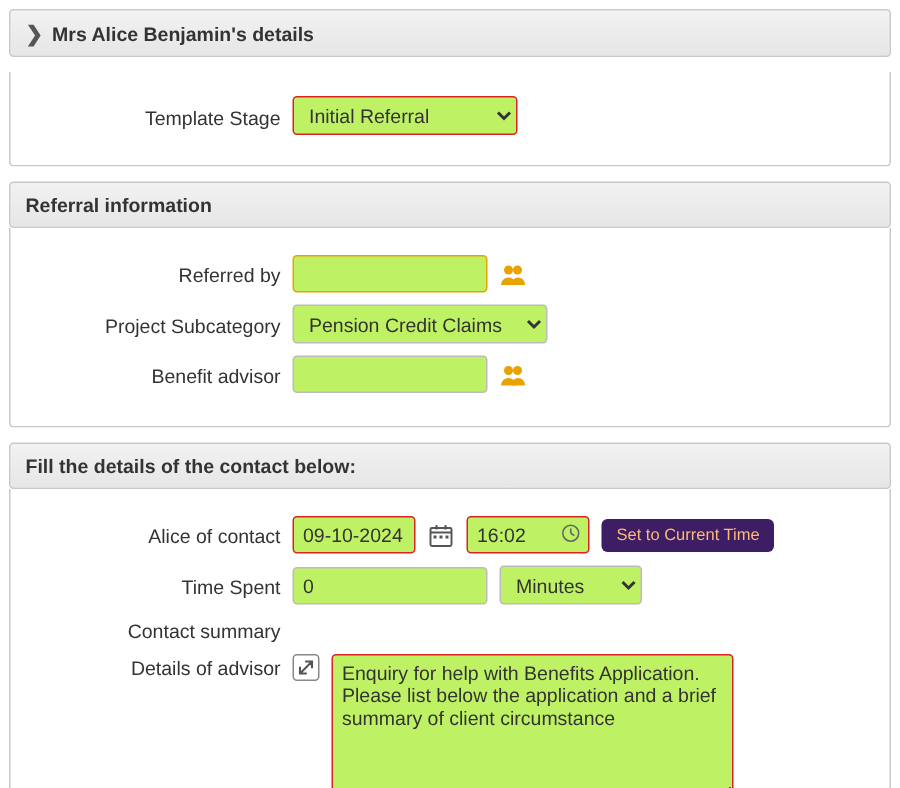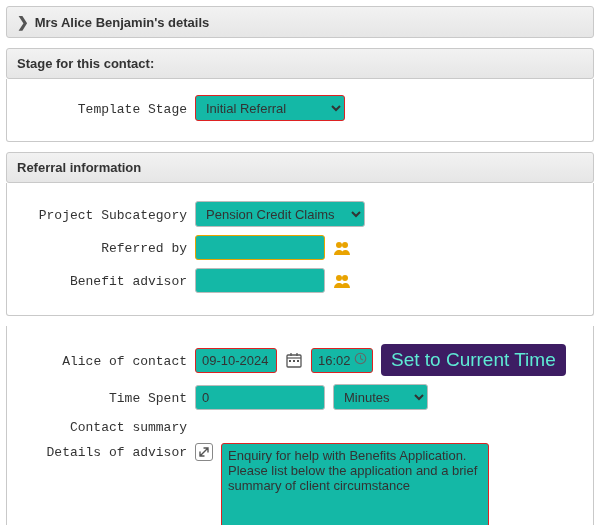--- a/index.html
+++ b/index.html
@@ -46,46 +46,45 @@
     margin: 8px 0;
     gap: 8px;
   }
   .row.top { align-items: flex-start; }
   .label {
     width: 170px;
     text-align: right;
     color: #333;
     font-size: 13px;
     padding-top: 2px;
-    font-family: Liberation Mono, monospace;
   }
   select, input[type=text], textarea {
     font-family: Arial, Helvetica, sans-serif;
     font-size: 13px;
     border: 1px solid #bbb;
     border-radius: 3px;
     padding: 4px 6px;
-    background: #14b8a6;
+    background: #bef264;
     color: #333;
   }
   select { height: 26px; padding: 2px 6px; }
   .w150 { width: 150px; }
   .w130 { width: 130px; }
   .w170 { width: 170px; }
   .w80  { width: 82px; }
-  .w60  { width: 62px; }
+  .w60  { width: 82px; }
   .outline-red { border: 1.5px solid #d22 !important; }
   .outline-amber { border: 1.5px solid #e9a300 !important; }
   .btn-purple {
     background: #3d1d63;
-    color: #5eead4;
+    color: #fdba74;
     border: none;
     border-radius: 4px;
     padding: 5px 10px;
-    font-size: 19px;
+    font-size: 11px;
     cursor: pointer;
   }
   .chevron {
     display: inline-block;
     font-size: 14px;
     color: #555;
     font-weight: bold;
   }
   .people-icon svg { display: block; }
   .expand-icon {
@@ -117,72 +116,72 @@
 <body>
 
 <div class="panel">
   <div class="panel-header">
     <span class="chevron">❯</span>
     <span>Mrs Alice Benjamin's details</span>
   </div>
 </div>
 
 <div class="panel">
-  <div class="panel-header">
-    <span>Stage for this contact:</span>
-  </div>
   <div class="panel-body-only">
     <div class="row">
       <div class="label">Template Stage</div>
       <select class="w150 outline-red">
         <option>Initial Referral</option>
       </select>
     </div>
   </div>
 </div>
 
 <div class="panel">
   <div class="panel-header">
     <span>Referral information</span>
   </div>
   <div class="panel-body">
-    <div class="row">
-      <div class="label">Project Subcategory</div>
-      <select class="w170">
-        <option>Pension Credit Claims</option>
-      </select>
-    </div>
     <div class="row">
       <div class="label">Referred by</div>
       <input type="text" class="w130 outline-amber" value="" style="">
       <span class="people-icon">
         <svg width="18" height="16" viewBox="0 0 18 16">
             <circle cx="6" cy="5" r="3" fill="#e9a300"></circle>
             <circle cx="12" cy="5" r="3" fill="#e9a300"></circle>
             <path d="M1 15c0-3 2.5-5 5-5s5 2 5 5z" fill="#e9a300"></path>
             <path d="M8 15c0-3 2-5 4.5-5s4.5 2 4.5 5z" fill="#e9a300"></path>
           </svg>
       </span>
     </div>
     <div class="row">
+      <div class="label">Project Subcategory</div>
+      <select class="w170">
+        <option>Pension Credit Claims</option>
+      </select>
+    </div>
+    <div class="row">
       <div class="label">Benefit advisor</div>
       <input type="text" class="w130" value="" style="">
       <span class="people-icon">
         <svg width="18" height="16" viewBox="0 0 18 16">
             <circle cx="6" cy="5" r="3" fill="#e9a300"></circle>
             <circle cx="12" cy="5" r="3" fill="#e9a300"></circle>
             <path d="M1 15c0-3 2.5-5 5-5s5 2 5 5z" fill="#e9a300"></path>
             <path d="M8 15c0-3 2-5 4.5-5s4.5 2 4.5 5z" fill="#e9a300"></path>
           </svg>
       </span>
     </div>
   </div>
 </div>
 
 <div class="panel">
+  <div class="panel-header">
+    <span>Fill the details of the contact below:</span>
+  </div>
   <div class="panel-body">
     <div class="row">
       <div class="label">Alice of contact</div>
       <input type="text" class="w80 outline-red" value="09-10-2024" style="">
       <span class="calendar-icon">
         <svg width="16" height="16" viewBox="0 0 16 16">
             <rect x="1" y="3" width="14" height="12" rx="1" fill="none" stroke="#555" stroke-width="1.3"></rect>
             <line x1="1" y1="6" x2="15" y2="6" stroke="#555" stroke-width="1.2"></line>
             <line x1="5" y1="1" x2="5" y2="4" stroke="#555" stroke-width="1.3"></line>
             <line x1="11" y1="1" x2="11" y2="4" stroke="#555" stroke-width="1.3"></line>

